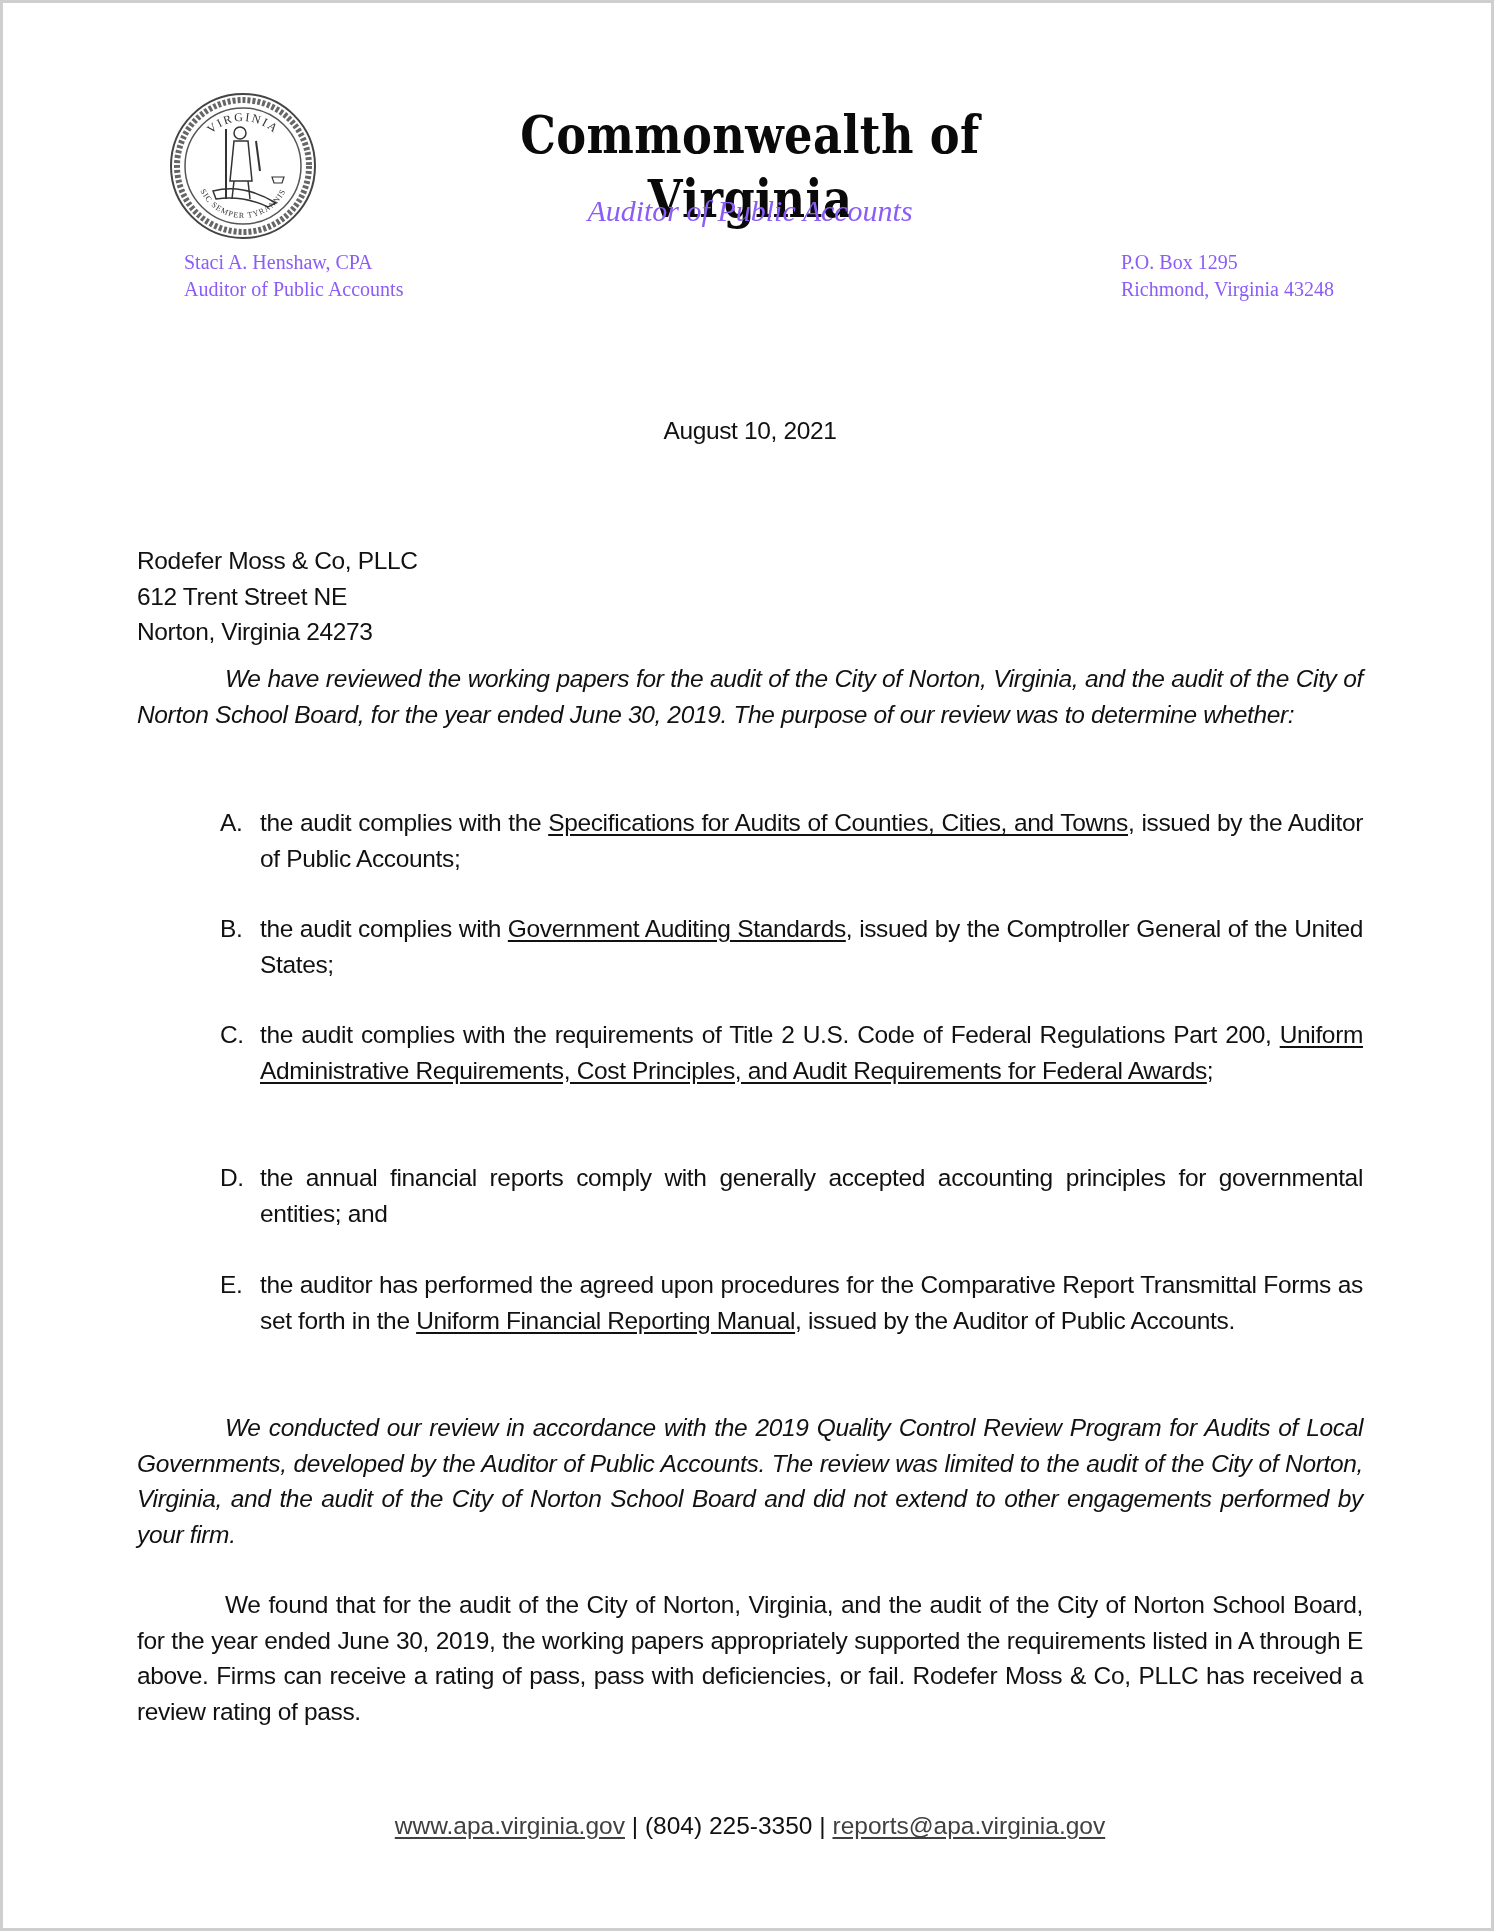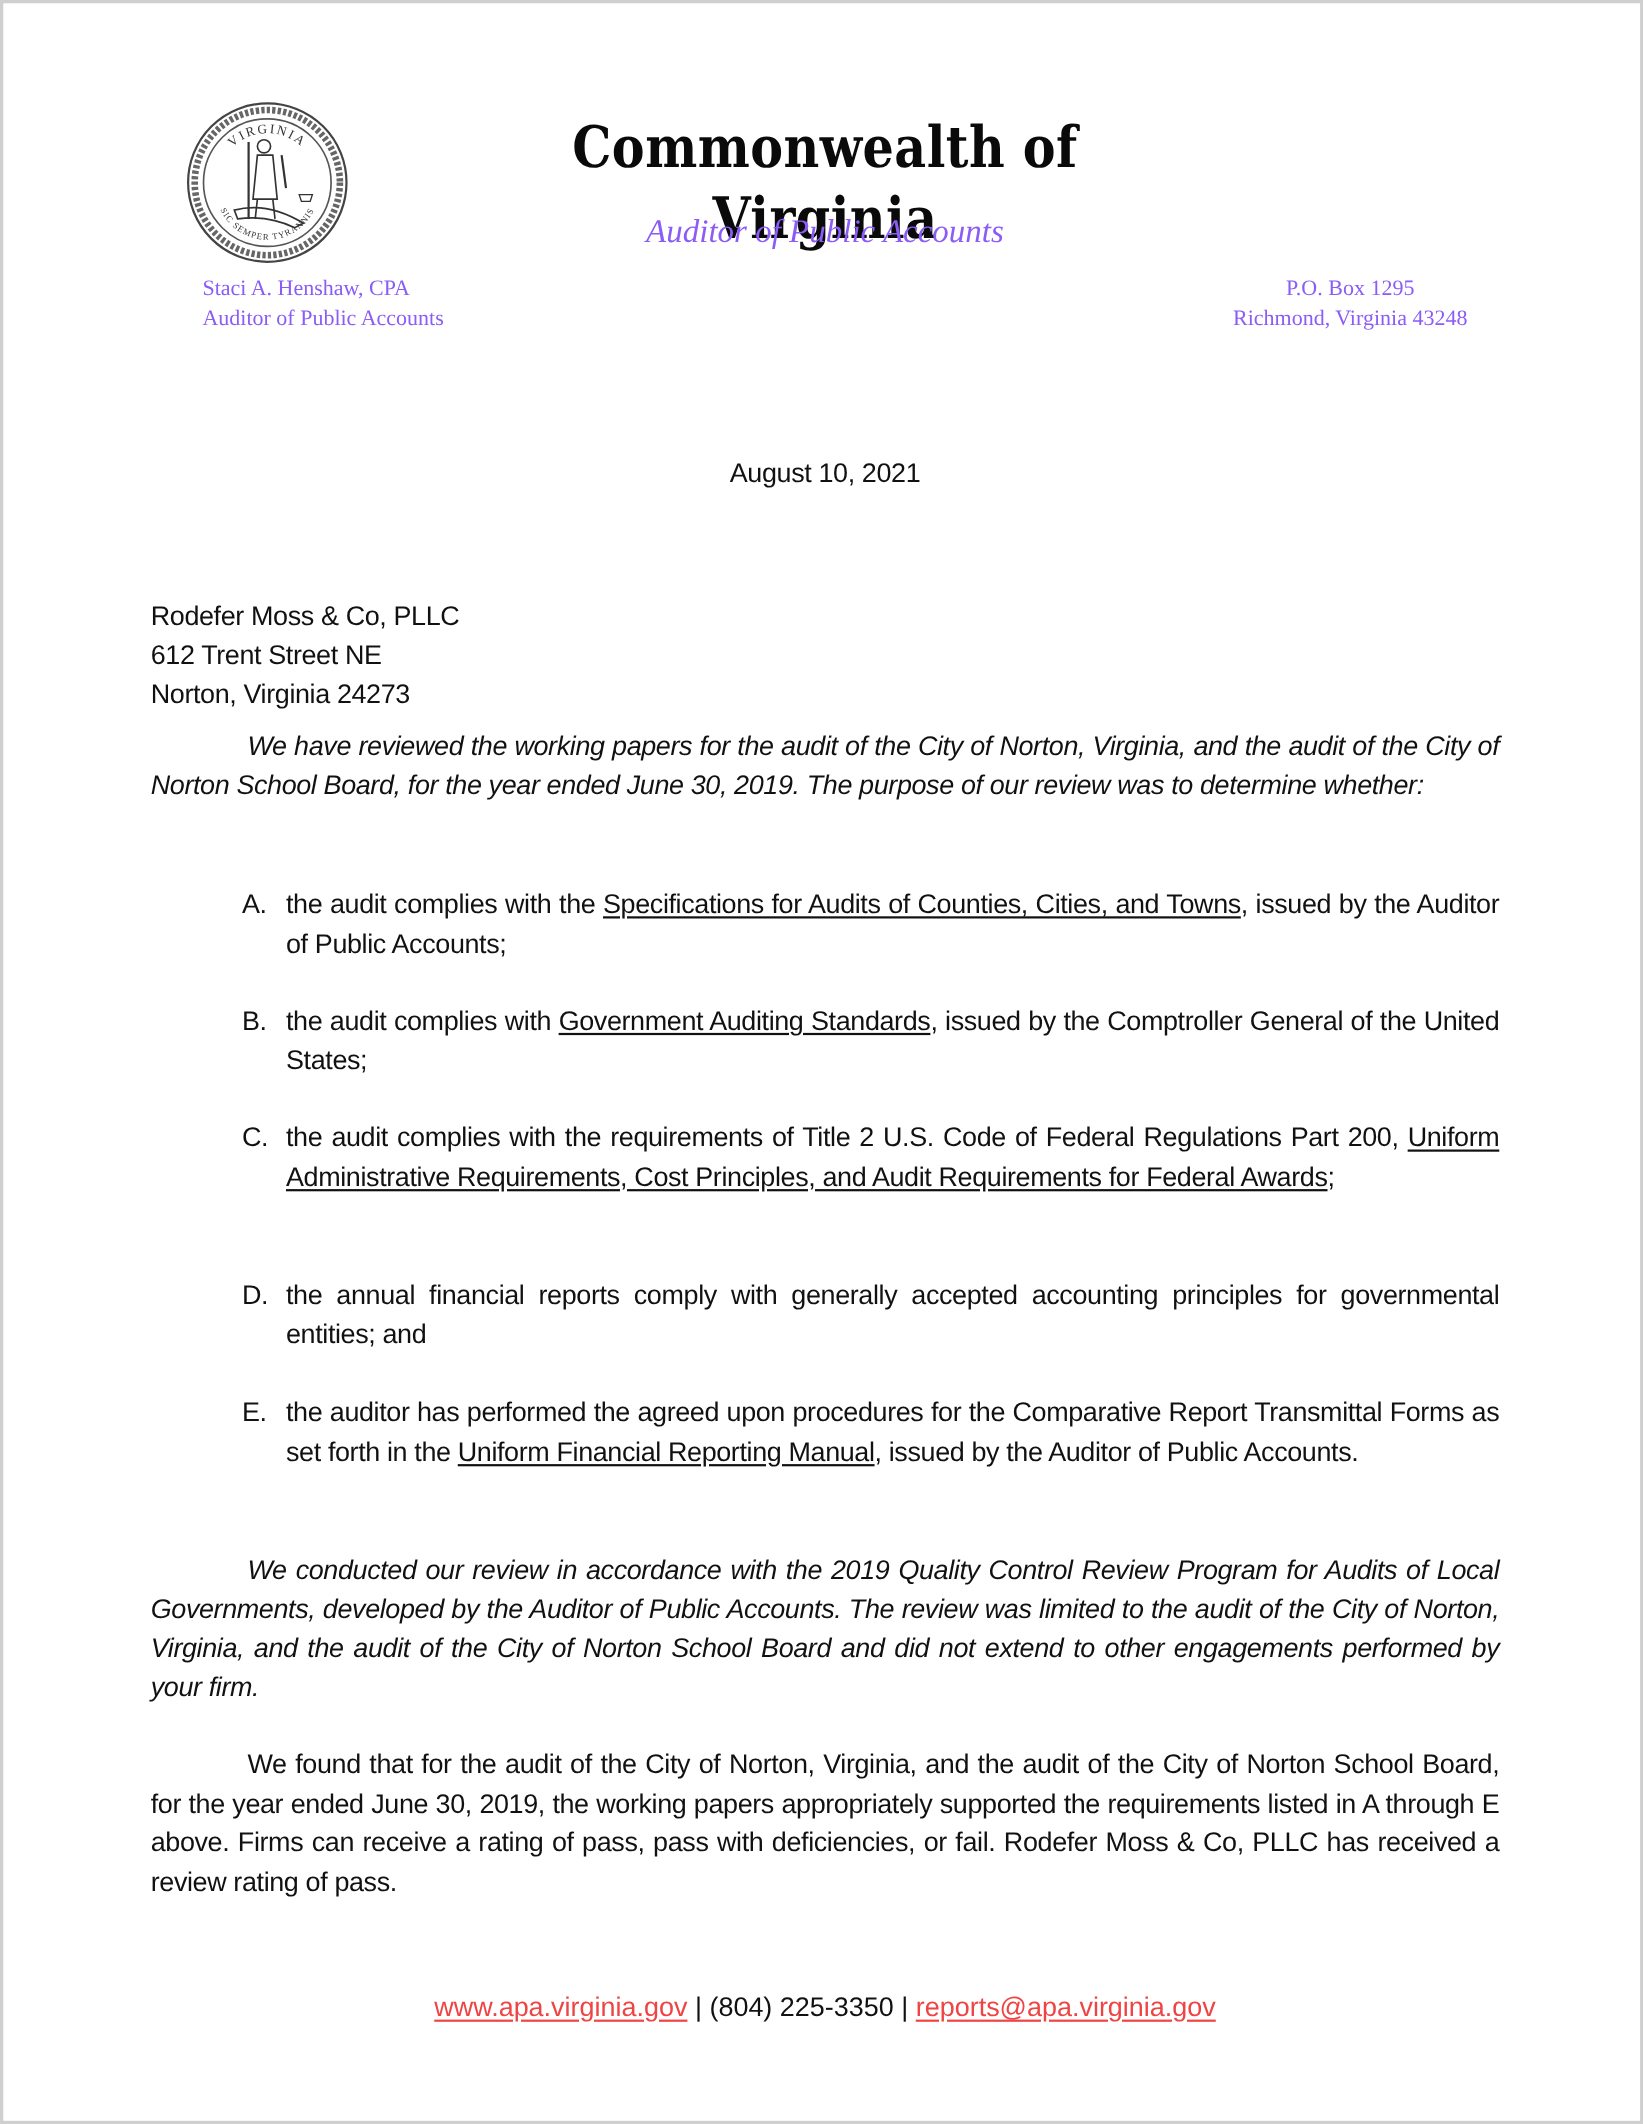--- a/index.html
+++ b/index.html
@@ -18,21 +18,21 @@
       left: 380px; width: 734px; top: 100px; text-align: center;
       font-family: "DejaVu Serif", "Liberation Serif", serif;
       font-size: 52px; font-weight: bold; letter-spacing: 0.5px; line-height: 64px;
       color: #0a0a0a; transform: scaleX(0.86); transform-origin: center;
     }
     .subtitle {
       left: 380px; width: 734px; top: 190px; text-align: center;
       font-size: 30px; font-style: italic; line-height: 36px;
     }
     .hdr-left { left: 157px; top: 246px; font-size: 20px; line-height: 27px; margin-left: 24px; }
-    .hdr-right { right: 157px; top: 246px; font-size: 20px; line-height: 27px; text-align: center; }
+    .hdr-right { right: 157px; top: 246px; font-size: 20px; line-height: 27px; text-align: left; }
 
     
     .body-text { font-size: 24.5px; line-height: 35.5px; letter-spacing: -0.35px; }
     .date { left: 0; width: 1494px; text-align: center; top: 410px; font-size: 24.5px; }
     .recipient { left: 134px; top: 516px; margin-top: 24px; }
     .para { left: 134px; width: 1226px; text-align: justify; }
     .para .indent { display: inline-block; width: 88px; }
     .list-item { left: 217px; width: 1143px; }
     .list-item .marker { position: absolute; left: 0; top: 0; width: 48px; }
     .list-item .content { margin-left: 40px; text-align: justify; }
@@ -44,21 +44,21 @@
     .liC { top: 1014px; }
     .liD { top: 1157px; }
     .liE { top: 1264px; }
     .p2 { top: 1407px; font-style: italic; }
     .p3 { top: 1584px; }
 
     .footer {
       left: 0; width: 1494px; top: 1806px; text-align: center;
       font-size: 24.5px; line-height: 34px; color: #111;
     }
-    .footer a { color: #ef4444; text-decoration: underline; text-underline-offset: 3px; margin-top: 30px; }
+    .footer a { color: #404040; text-decoration: underline; text-underline-offset: 3px; margin-top: 30px; }
   </style>
 </head>
 <body>
 
 <div class="page">
 
   <div class="abs seal">
     <svg width="150" height="150" viewBox="0 0 150 150">
       <circle cx="75" cy="75" r="72" fill="none" stroke="#444" stroke-width="2"></circle>
       <circle cx="75" cy="75" r="66" fill="none" stroke="#666" stroke-width="6" stroke-dasharray="3 2"></circle>

